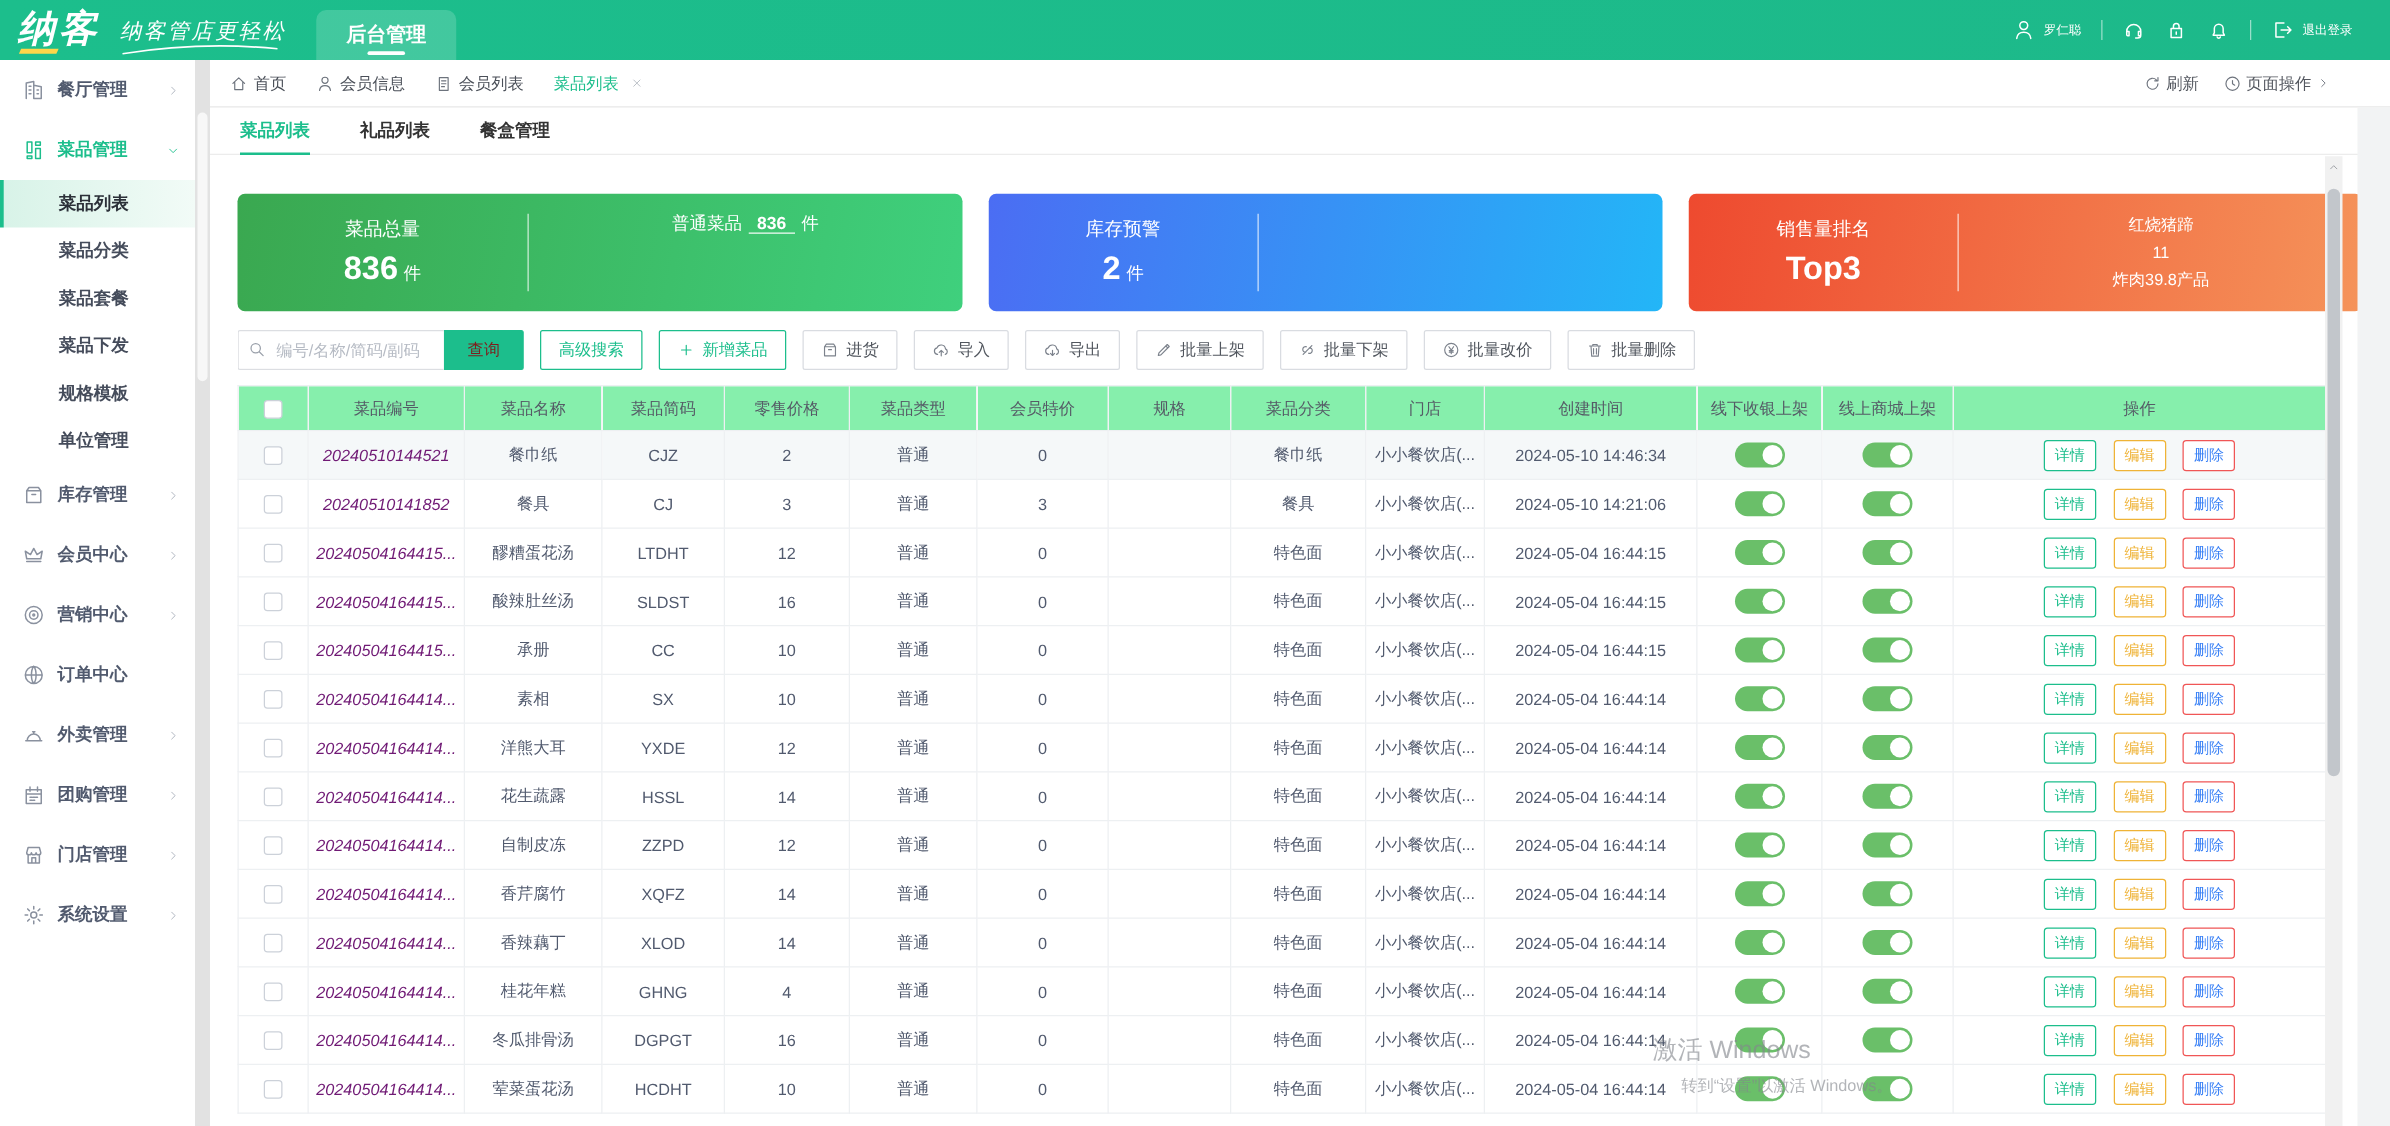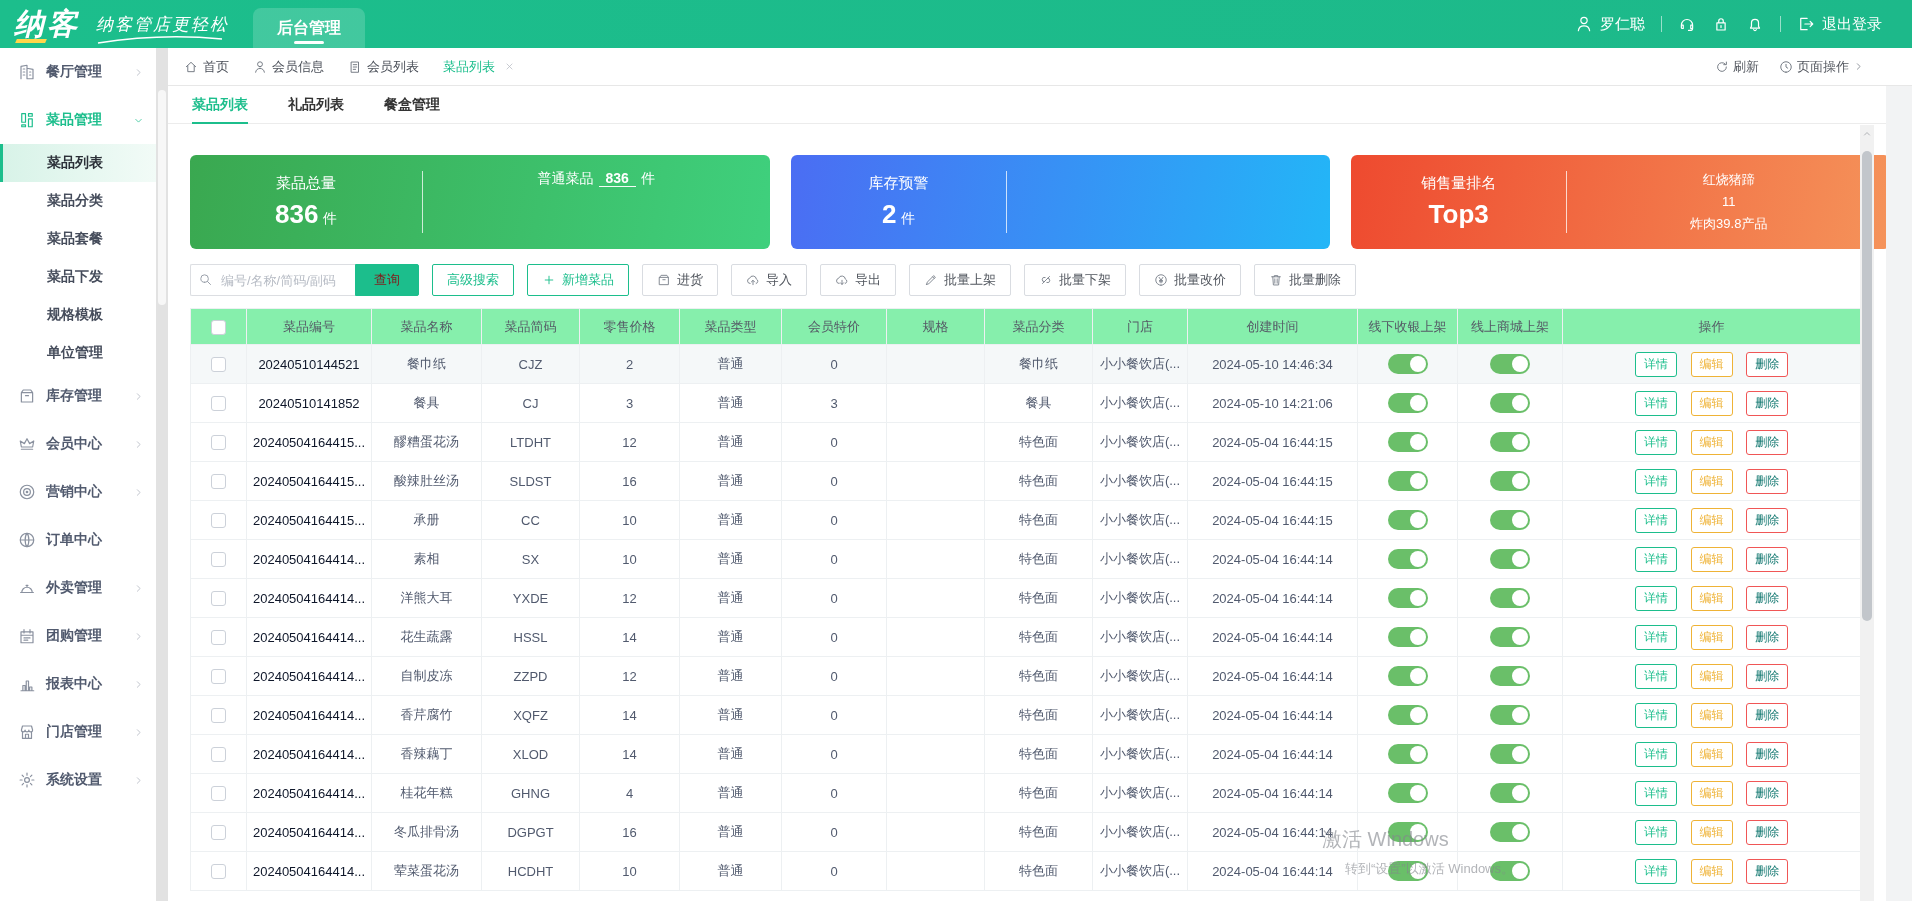--- a/index.html
+++ b/index.html
@@ -14,21 +14,21 @@
   .logo::after { content:''; position:absolute; left:2px; bottom:3px; width:30px; height:4px;
     background:#ffd64a; transform:skewX(-24deg); }
   .tagline { position:relative; margin-left:16px; font-size:17px; font-style:italic;
     font-family:"DejaVu Serif","Liberation Serif",serif; letter-spacing:2px; }
   .tagline svg { position:absolute; left:0; bottom:-9px; }
   .admin-tab { position:relative; margin-left:24px; align-self:flex-end; height:40px; padding:0 24px;
     background:rgba(255,255,255,.17); border-radius:8px 8px 0 0; display:flex; align-items:center;
     font-size:16px; font-weight:bold; cursor:pointer; }
   .admin-tab::after { content:''; position:absolute; left:50%; transform:translateX(-50%);
     bottom:4px; width:30px; height:3px; background:#fff; border-radius:2px; }
-  .top-right { margin-left:auto; margin-right:30px; display:flex; align-items:center; gap:16px; font-size:15px; }
+  .top-right { margin-left:auto; margin-right:30px; display:flex; align-items:center; gap:16px; font-size:10px; }
   .top-right .ticon { font-size:18px; display:flex; align-items:center; cursor:pointer; }
   .top-right .user { display:flex; align-items:center; gap:7px; cursor:pointer; }
   .tdiv { width:1px; height:16px; background:rgba(255,255,255,.55); }
 
   
   .sidebar { position:absolute; left:0; top:48px; width:156px; bottom:0; background:#fff; z-index:20; }
   .side-item { height:48px; display:flex; align-items:center; padding-left:18px; font-size:14px;
     font-weight:bold; color:#515a6e; cursor:pointer; }
   .side-item .s-icon { font-size:18px; display:flex; color:#8a919f; }
   .side-item .s-label { margin-left:10px; }
@@ -98,31 +98,31 @@
   .btn.green-outline { border-color:#1cbe8c; color:#1cbe8c; }
   .btn.green-outline .bicon { color:#1cbe8c; }
 
   
   .tablewrap { margin:12px 0 0 22px; }
   table { border-collapse:collapse; table-layout:fixed; width:1670px; font-size:13px; color:#515a6e; }
   th, td { border:1px solid #edf0f2; text-align:center; overflow:hidden; white-space:nowrap; }
   th { background:#86efac; height:36px; font-weight:normal; color:#555b66; }
   td { height:39px; background:#fff; }
   tbody tr:first-child td { background:#f5f8f9; }
-  .idlink { color:#0f172a; cursor:pointer; text-decoration:none; }
+  .idlink { color:#701a75; cursor:pointer; text-decoration:none;font-style:italic; }
   .cb { display:inline-block; width:15px; height:15px; border:1px solid #ccd1d9; border-radius:3px;
     background:#fff; vertical-align:middle; cursor:pointer; }
   .toggle { display:inline-block; position:relative; width:40px; height:20px; border-radius:10px;
     background:#6abf69; cursor:pointer; vertical-align:middle; }
   .toggle .knob { position:absolute; right:2px; top:2px; width:16px; height:16px; border-radius:50%; background:#fff; }
   .abtn { display:inline-block; padding:3px 8px; font-size:12px; border-radius:3px; background:#fff;
     cursor:pointer; margin:0 5px; font-family:inherit; }
   .abtn.detail { border:1px solid #1cbe8c; color:#1cbe8c; }
   .abtn.edit   { border:1px solid #efb336; color:#efb336; }
-  .abtn.del    { border:1px solid #f05656; color:#0f766e; }
+  .abtn.del    { border:1px solid #f05656; color:#3b82f6; }
 
   
   .watermark { position:absolute; left:1322px; top:826px; color:rgba(130,134,140,.62); z-index:40; }
   .watermark .wm1 { font-size:20px; }
   .watermark .wm2 { font-size:13px; margin-top:7px;margin-left:23px; }
   .page-gutter { position:absolute; left:1886px; top:86px; width:26px; bottom:0; background:#f2f3f4; z-index:35; }
   .v-scrollbar { position:absolute; left:1860px; top:125px; width:14px; bottom:0; background:#f1f1f1; z-index:36; }
   .v-scrollbar .arrow { display:flex; justify-content:center; padding-top:4px; color:#8f9399; font-size:10px; }
   .v-scrollbar .vthumb { position:absolute; left:2px; top:26px; width:10px; height:470px;
     background:#c2c6cb; border-radius:5px; }
@@ -305,33 +305,20 @@
         </svg>
       </span>
     <span class="s-label">团购管理</span>
     <span class="s-chevron">
         <svg viewBox="0 0 24 24" width="1em" height="1em" fill="none" stroke="currentColor" stroke-width="1.6" stroke-linecap="round" stroke-linejoin="round">
           <path d="M9.5 6l6 6-6 6"></path>
         </svg>
       </span>
   </div>
 
-  <div class="side-item">
-    <span class="s-icon">
-        <svg viewBox="0 0 24 24" width="1em" height="1em" fill="none" stroke="currentColor" stroke-width="1.6" stroke-linecap="round" stroke-linejoin="round">
-          <path d="M4 21h17 M6.5 21v-7h3v7 M11 21V8h3v13 M15.5 21v-5h3v5"></path>
-        </svg>
-      </span>
-    <span class="s-label">报表中心</span>
-    <span class="s-chevron">
-        <svg viewBox="0 0 24 24" width="1em" height="1em" fill="none" stroke="currentColor" stroke-width="1.6" stroke-linecap="round" stroke-linejoin="round">
-          <path d="M9.5 6l6 6-6 6"></path>
-        </svg>
-      </span>
-  </div>
 
   <div class="side-item">
     <span class="s-icon">
         <svg viewBox="0 0 24 24" width="1em" height="1em" fill="none" stroke="currentColor" stroke-width="1.6" stroke-linecap="round" stroke-linejoin="round">
           <path d="M4.5 9.5L6 4h12l1.5 5.5 M4.5 9.5a2.5 2.3 0 0 0 5 0 M9.5 9.5a2.5 2.3 0 0 0 5 0 M14.5 9.5a2.5 2.3 0 0 0 5 0 M6 12v8.5h12V12 M10 20.5V15h4v5.5"></path>
         </svg>
       </span>
     <span class="s-label">门店管理</span>
     <span class="s-chevron">
         <svg viewBox="0 0 24 24" width="1em" height="1em" fill="none" stroke="currentColor" stroke-width="1.6" stroke-linecap="round" stroke-linejoin="round">

